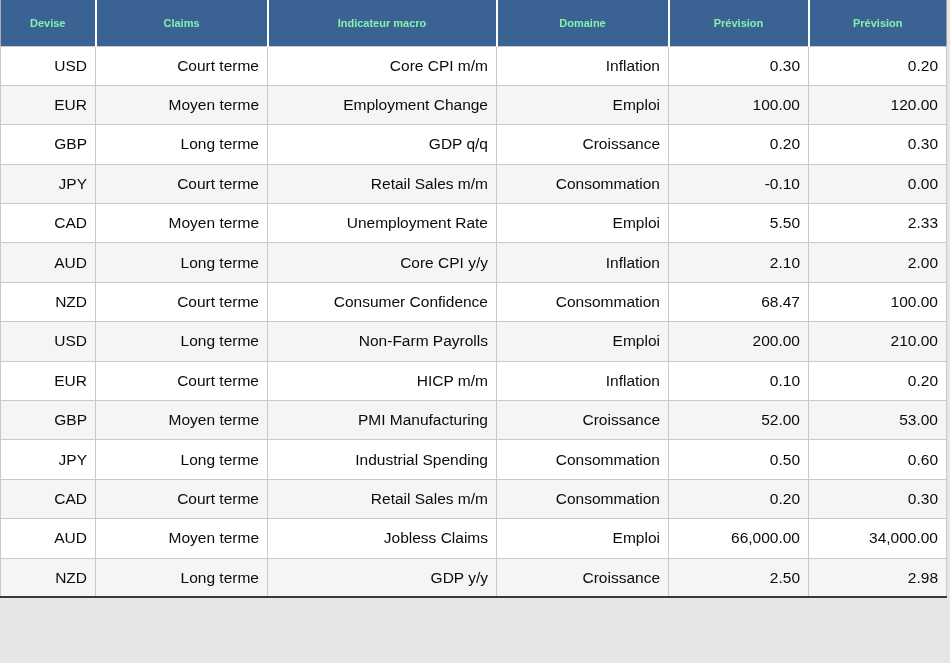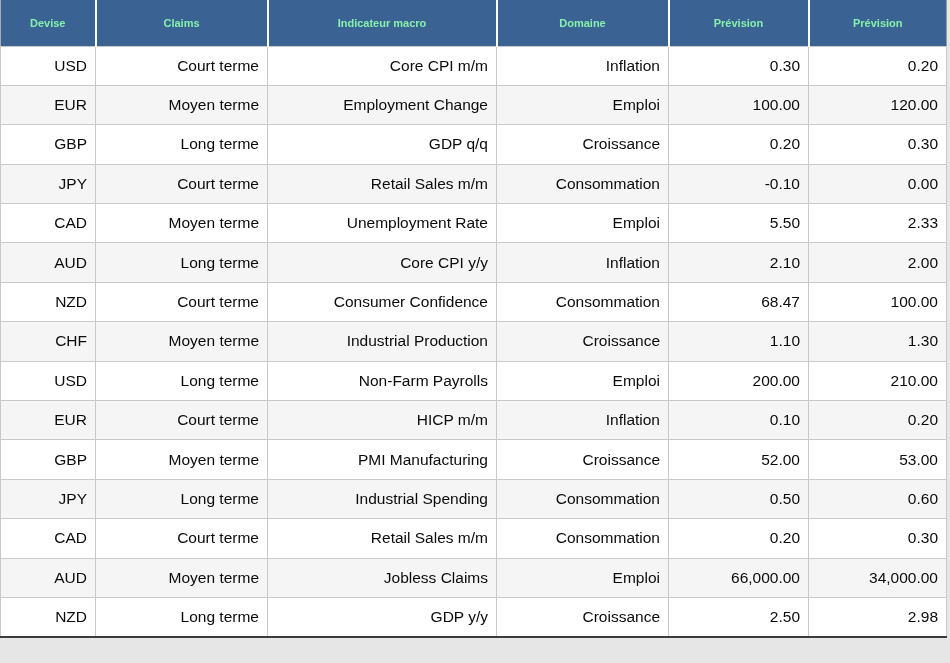--- a/index.html
+++ b/index.html
@@ -124,28 +124,20 @@
       </tr>
       <tr>
         <td class="txt">NZD</td>
         <td class="txt">Court terme</td>
         <td class="txt">Consumer Confidence</td>
         <td class="txt">Consommation</td>
         <td class="num">68.47</td>
         <td class="num">100.00</td>
       </tr>
       <tr>
-        <td class="txt">CHF</td>
-        <td class="txt">Moyen terme</td>
-        <td class="txt">Industrial Production</td>
-        <td class="txt">Croissance</td>
-        <td class="num">1.10</td>
-        <td class="num">1.30</td>
-      </tr>
-      <tr>
         <td class="txt">USD</td>
         <td class="txt">Long terme</td>
         <td class="txt">Non-Farm Payrolls</td>
         <td class="txt">Emploi</td>
         <td class="num">200.00</td>
         <td class="num">210.00</td>
       </tr>
       <tr>
         <td class="txt">EUR</td>
         <td class="txt">Court terme</td>

